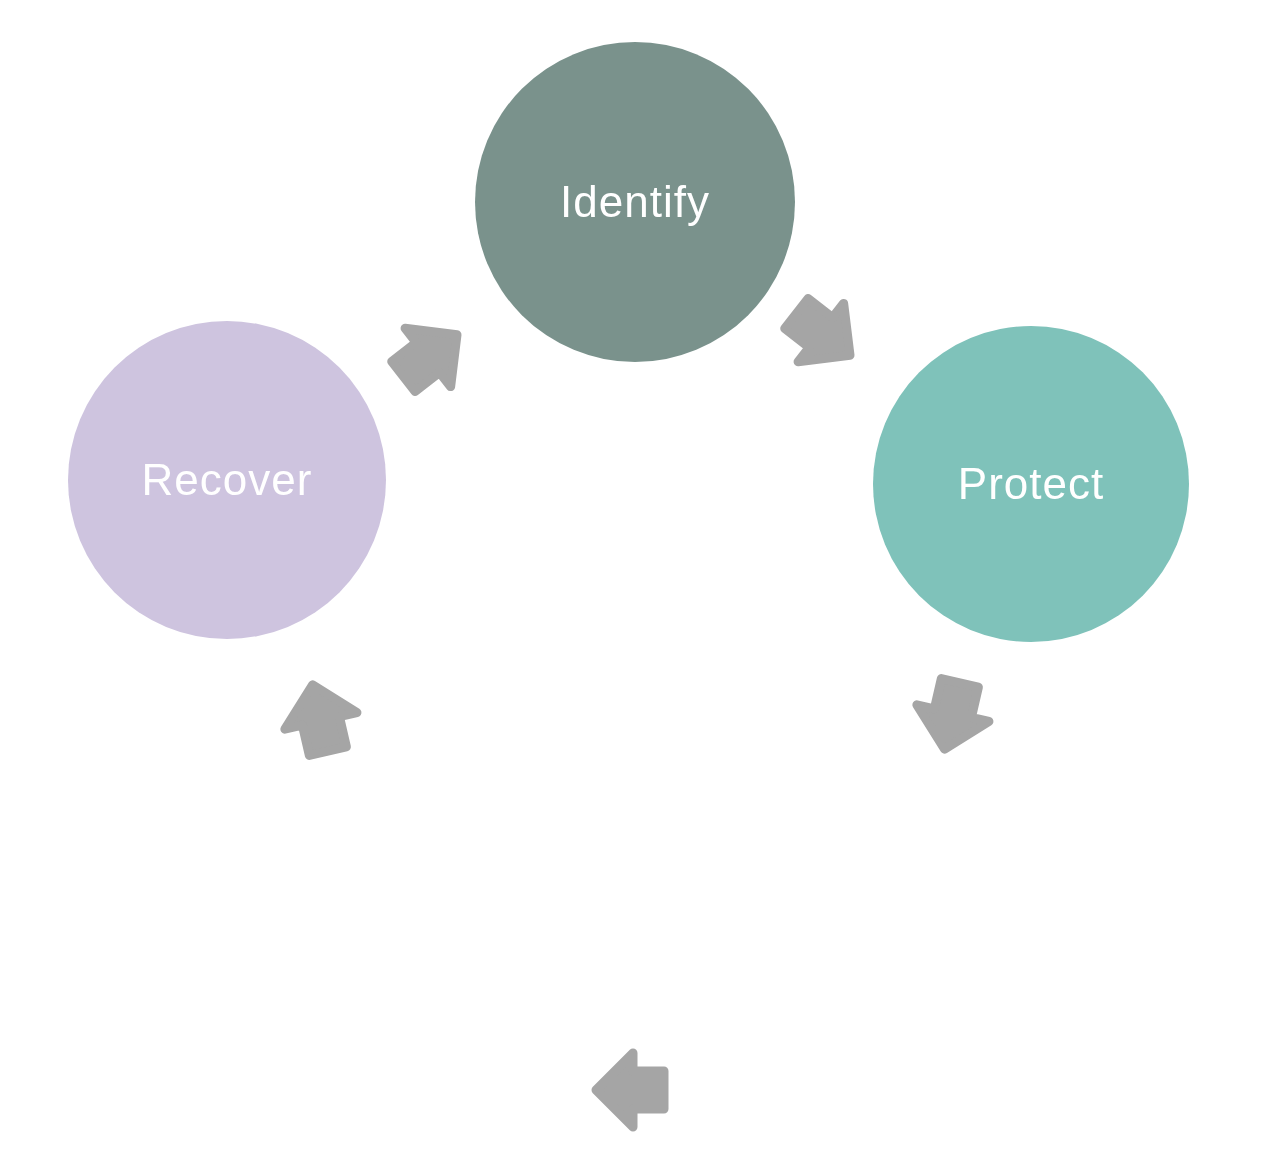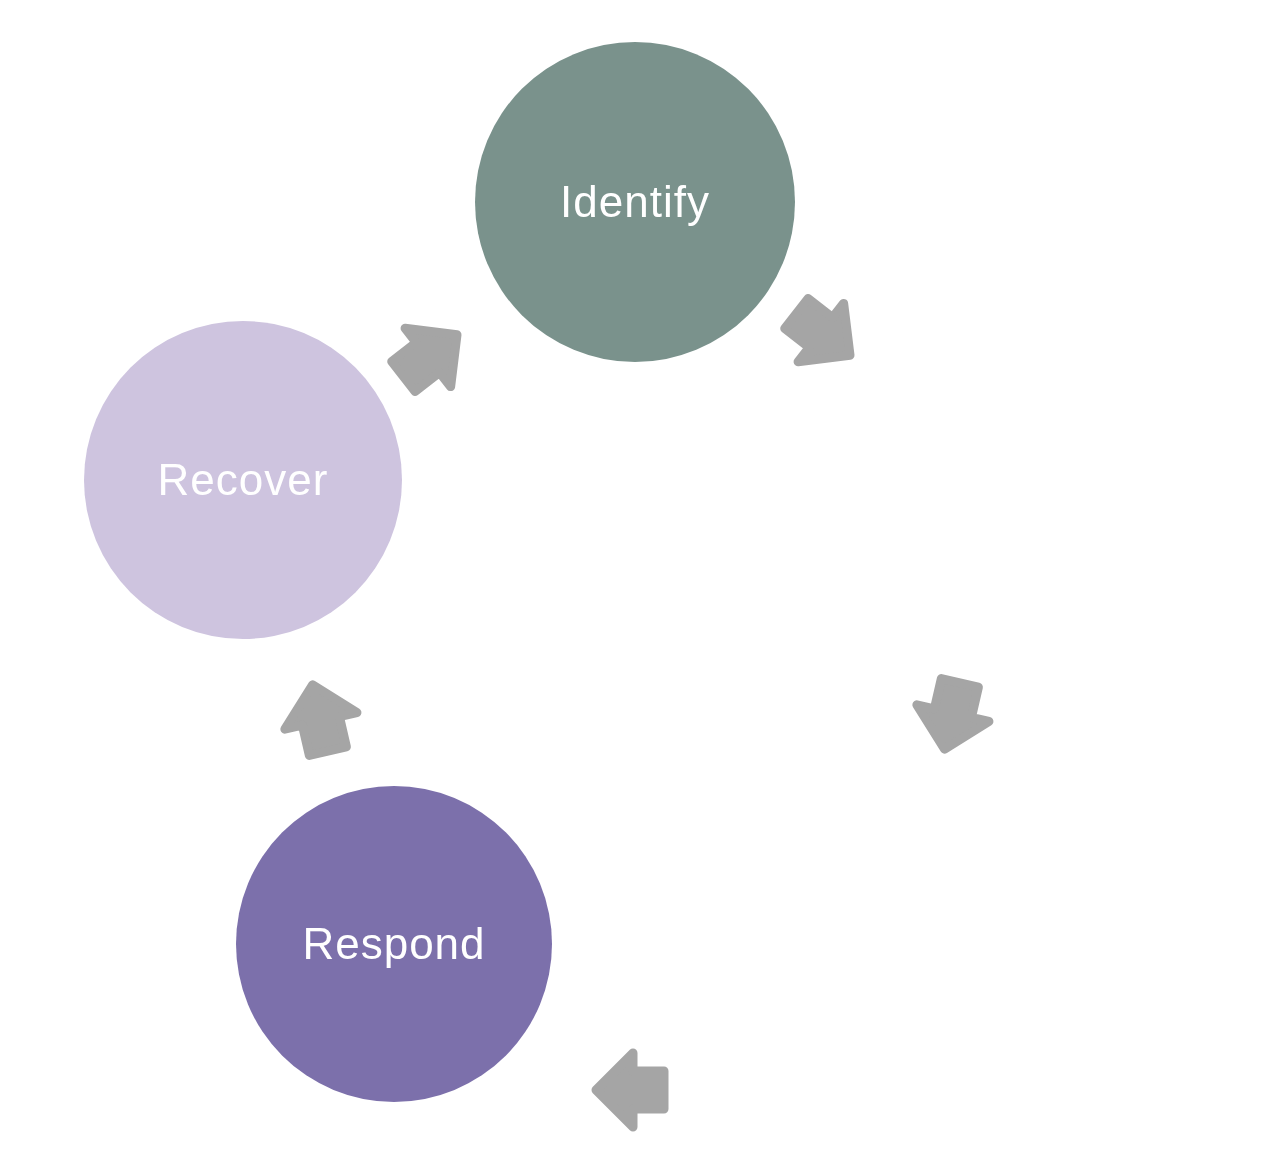--- a/index.html
+++ b/index.html
@@ -27,21 +27,21 @@
     font-weight: 400;
     letter-spacing: 1px;
     line-height: 1;
     user-select: none;
   }
   
   #stage-identify { left: 475px; top: 22px;  width: 320px; height: 320px; }
   #stage-protect  { left: 873px; top: 306px; width: 316px; height: 316px; }
   #stage-detect   { left: 721px; top: 768px; width: 314px; height: 314px; }
   #stage-respond  { left: 236px; top: 766px; width: 316px; height: 316px; }
-  #stage-recover  { left: 84px;  top: 301px; width: 318px; height: 318px; }
+  #stage-recover  { left: 68px;  top: 301px; width: 318px; height: 318px; }
 
   .arrow {
     position: absolute;
     width: 80px;
     height: 88px;
   }
   .arrow svg {
     width: 100%;
     height: 100%;
     overflow: visible;
@@ -56,25 +56,25 @@
 </style>
 </head>
 <body>
 
 <div class="canvas" style="background: rgb(255, 255, 255);">
 
   <div class="circle" id="stage-identify" style="background: rgb(122, 146, 140); color: rgb(255, 255, 255);">
     <span class="label">Identify</span>
   </div>
 
+  <div class="circle" id="stage-protect" style="background: rgb(127, 194, 186); color: rgb(255, 255, 255);">
+    <span class="label">Protect</span>
+  </div>
 
 
-  <div class="circle" id="stage-respond" style="background: rgb(124, 112, 171); color: rgb(255, 255, 255);">
-    <span class="label">Respond</span>
-  </div>
 
   <div class="circle" id="stage-recover" style="background: rgb(206, 196, 223); color: rgb(255, 255, 255);">
     <span class="label">Recover</span>
   </div>
 
   <div class="arrow" id="arrow-recover-identify">
     <svg viewBox="0 0 80 88" xmlns="http://www.w3.org/2000/svg" aria-hidden="true">
       <path class="arrow-shape" d="M5 25 L36 25 L36 7 L73 44 L36 81 L36 63 L5 63 Z" stroke-width="9" stroke-linejoin="round" fill="#a5a5a5" stroke="#a5a5a5"></path>
     </svg>
   </div>

